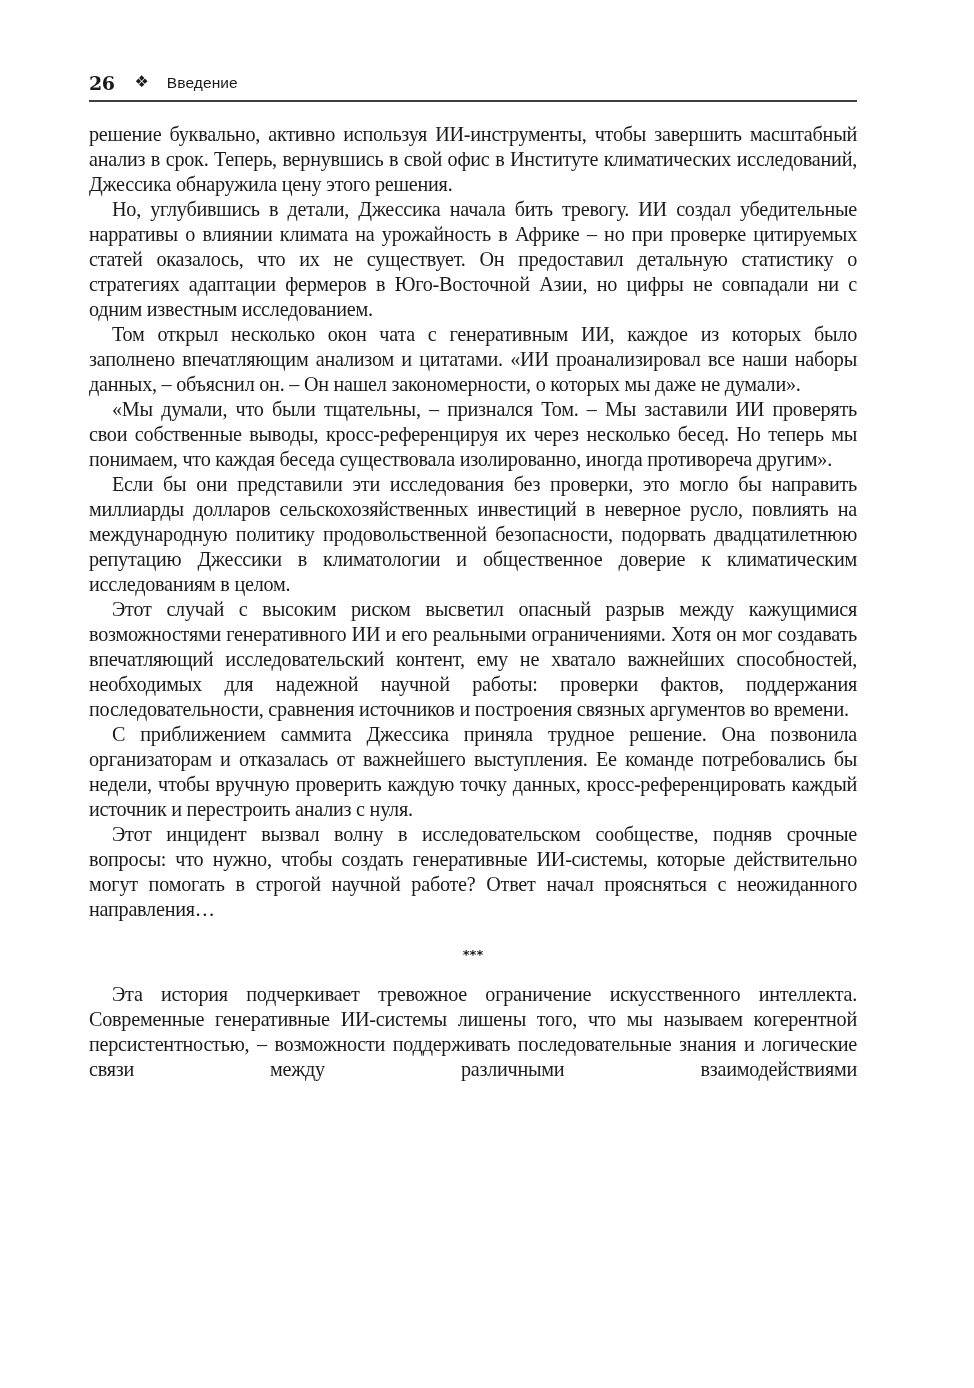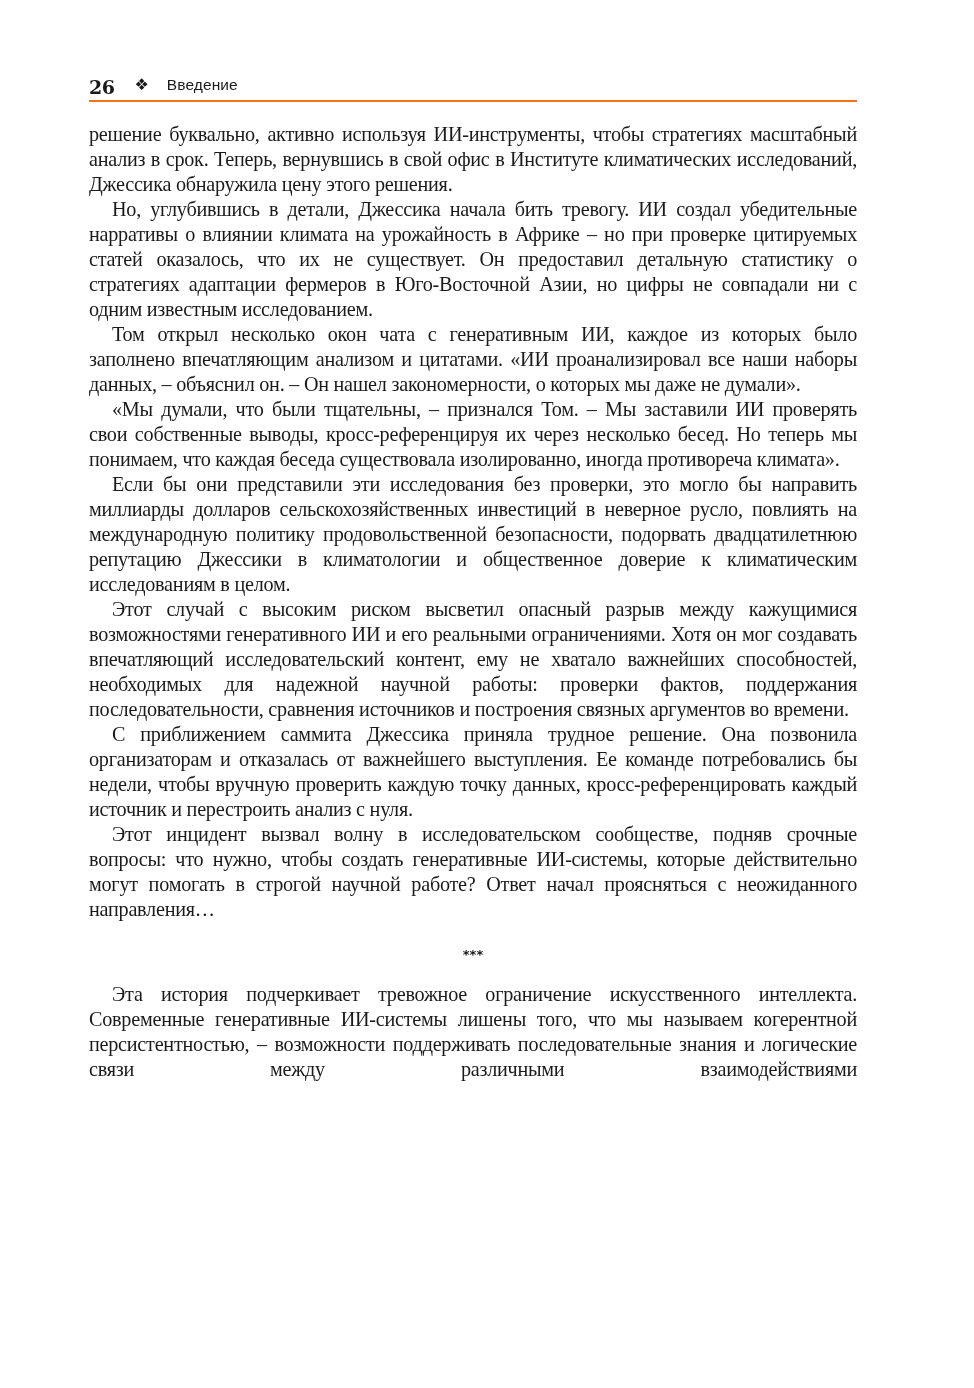--- a/index.html
+++ b/index.html
@@ -15,23 +15,23 @@
     color: #1a1a1a;
   }
   .page {
     position: absolute;
     left: 89px;
     top: 76px;
     width: 768px;
   }
   .running-head {
     display: flex;
-    align-items: flex-start;
+    align-items: center;
     height: 26px;
-    border-bottom: 2px solid #f97316;
+    border-bottom: 2px solid #404040;
     box-sizing: border-box;
     padding-bottom: 11px;
   }
   .page-number {
     font-family: "DejaVu Serif", serif;
     font-weight: bold;
     font-size: 19px;
     letter-spacing: -0.5px;
   }
   .ornament {
@@ -81,24 +81,24 @@
 <body>
 
 <div class="page">
   <div class="running-head">
     <span class="page-number">26</span>
     <span class="ornament">❖</span>
     <span class="section-title">Введение</span>
   </div>
 
   <div class="body-text">
-    <p class="no-indent">решение буквально, активно используя ИИ-инструменты, чтобы стратегиях масштабный анализ в срок. Теперь, вернувшись в свой офис в Институте климатических исследований, Джессика обнаружила цену этого решения.</p>
+    <p class="no-indent">решение буквально, активно используя ИИ-инструменты, чтобы завершить масштабный анализ в срок. Теперь, вернувшись в свой офис в Институте климатических исследований, Джессика обнаружила цену этого решения.</p>
     <p>Но, углубившись в детали, Джессика начала бить тревогу. ИИ создал убедительные нарративы о влиянии климата на урожайность в Африке – но при проверке цитируемых статей оказалось, что их не существует. Он предоставил детальную статистику о стратегиях адаптации фермеров в Юго-Восточной Азии, но цифры не совпадали ни с одним известным исследованием.</p>
     <p>Том открыл несколько окон чата с генеративным ИИ, каждое из которых было заполнено впечатляющим анализом и цитатами. «ИИ проанализировал все наши наборы данных, – объяснил он. – Он нашел закономерности, о которых мы даже не думали».</p>
-    <p>«Мы думали, что были тщательны, – признался Том. – Мы заставили ИИ проверять свои собственные выводы, кросс-референцируя их через несколько бесед. Но теперь мы понимаем, что каждая беседа существовала изолированно, иногда противореча климата».</p>
+    <p>«Мы думали, что были тщательны, – признался Том. – Мы заставили ИИ проверять свои собственные выводы, кросс-референцируя их через несколько бесед. Но теперь мы понимаем, что каждая беседа существовала изолированно, иногда противореча другим».</p>
     <p>Если бы они представили эти исследования без проверки, это могло бы направить миллиарды долларов сельскохозяйственных инвестиций в неверное русло, повлиять на международную политику продовольственной безопасности, подорвать двадцатилетнюю репутацию Джессики в климатологии и общественное доверие к климатическим исследованиям в целом.</p>
     <p>Этот случай с высоким риском высветил опасный разрыв между кажущимися возможностями генеративного ИИ и его реальными ограничениями. Хотя он мог создавать впечатляющий исследовательский контент, ему не хватало важнейших способностей, необходимых для надежной научной работы: проверки фактов, поддержания последовательности, сравнения источников и построения связных аргументов во времени.</p>
     <p>С приближением саммита Джессика приняла трудное решение. Она позвонила организаторам и отказалась от важнейшего выступления. Ее команде потребовались бы недели, чтобы вручную проверить каждую точку данных, кросс-референцировать каждый источник и перестроить анализ с нуля.</p>
     <p>Этот инцидент вызвал волну в исследовательском сообществе, подняв срочные вопросы: что нужно, чтобы создать генеративные ИИ-системы, которые действительно могут помогать в строгой научной работе? Ответ начал проясняться с неожиданного направления…</p>
 
     <div class="separator">***</div>
 
     <p class="last-para">Эта история подчеркивает тревожное ограничение искусственного интеллекта. Современные генеративные ИИ-системы лишены того, что мы называем когерентной персистентностью, – возможности поддерживать последовательные знания и логические связи между различными взаимодействиями</p>
   </div>
 </div>

